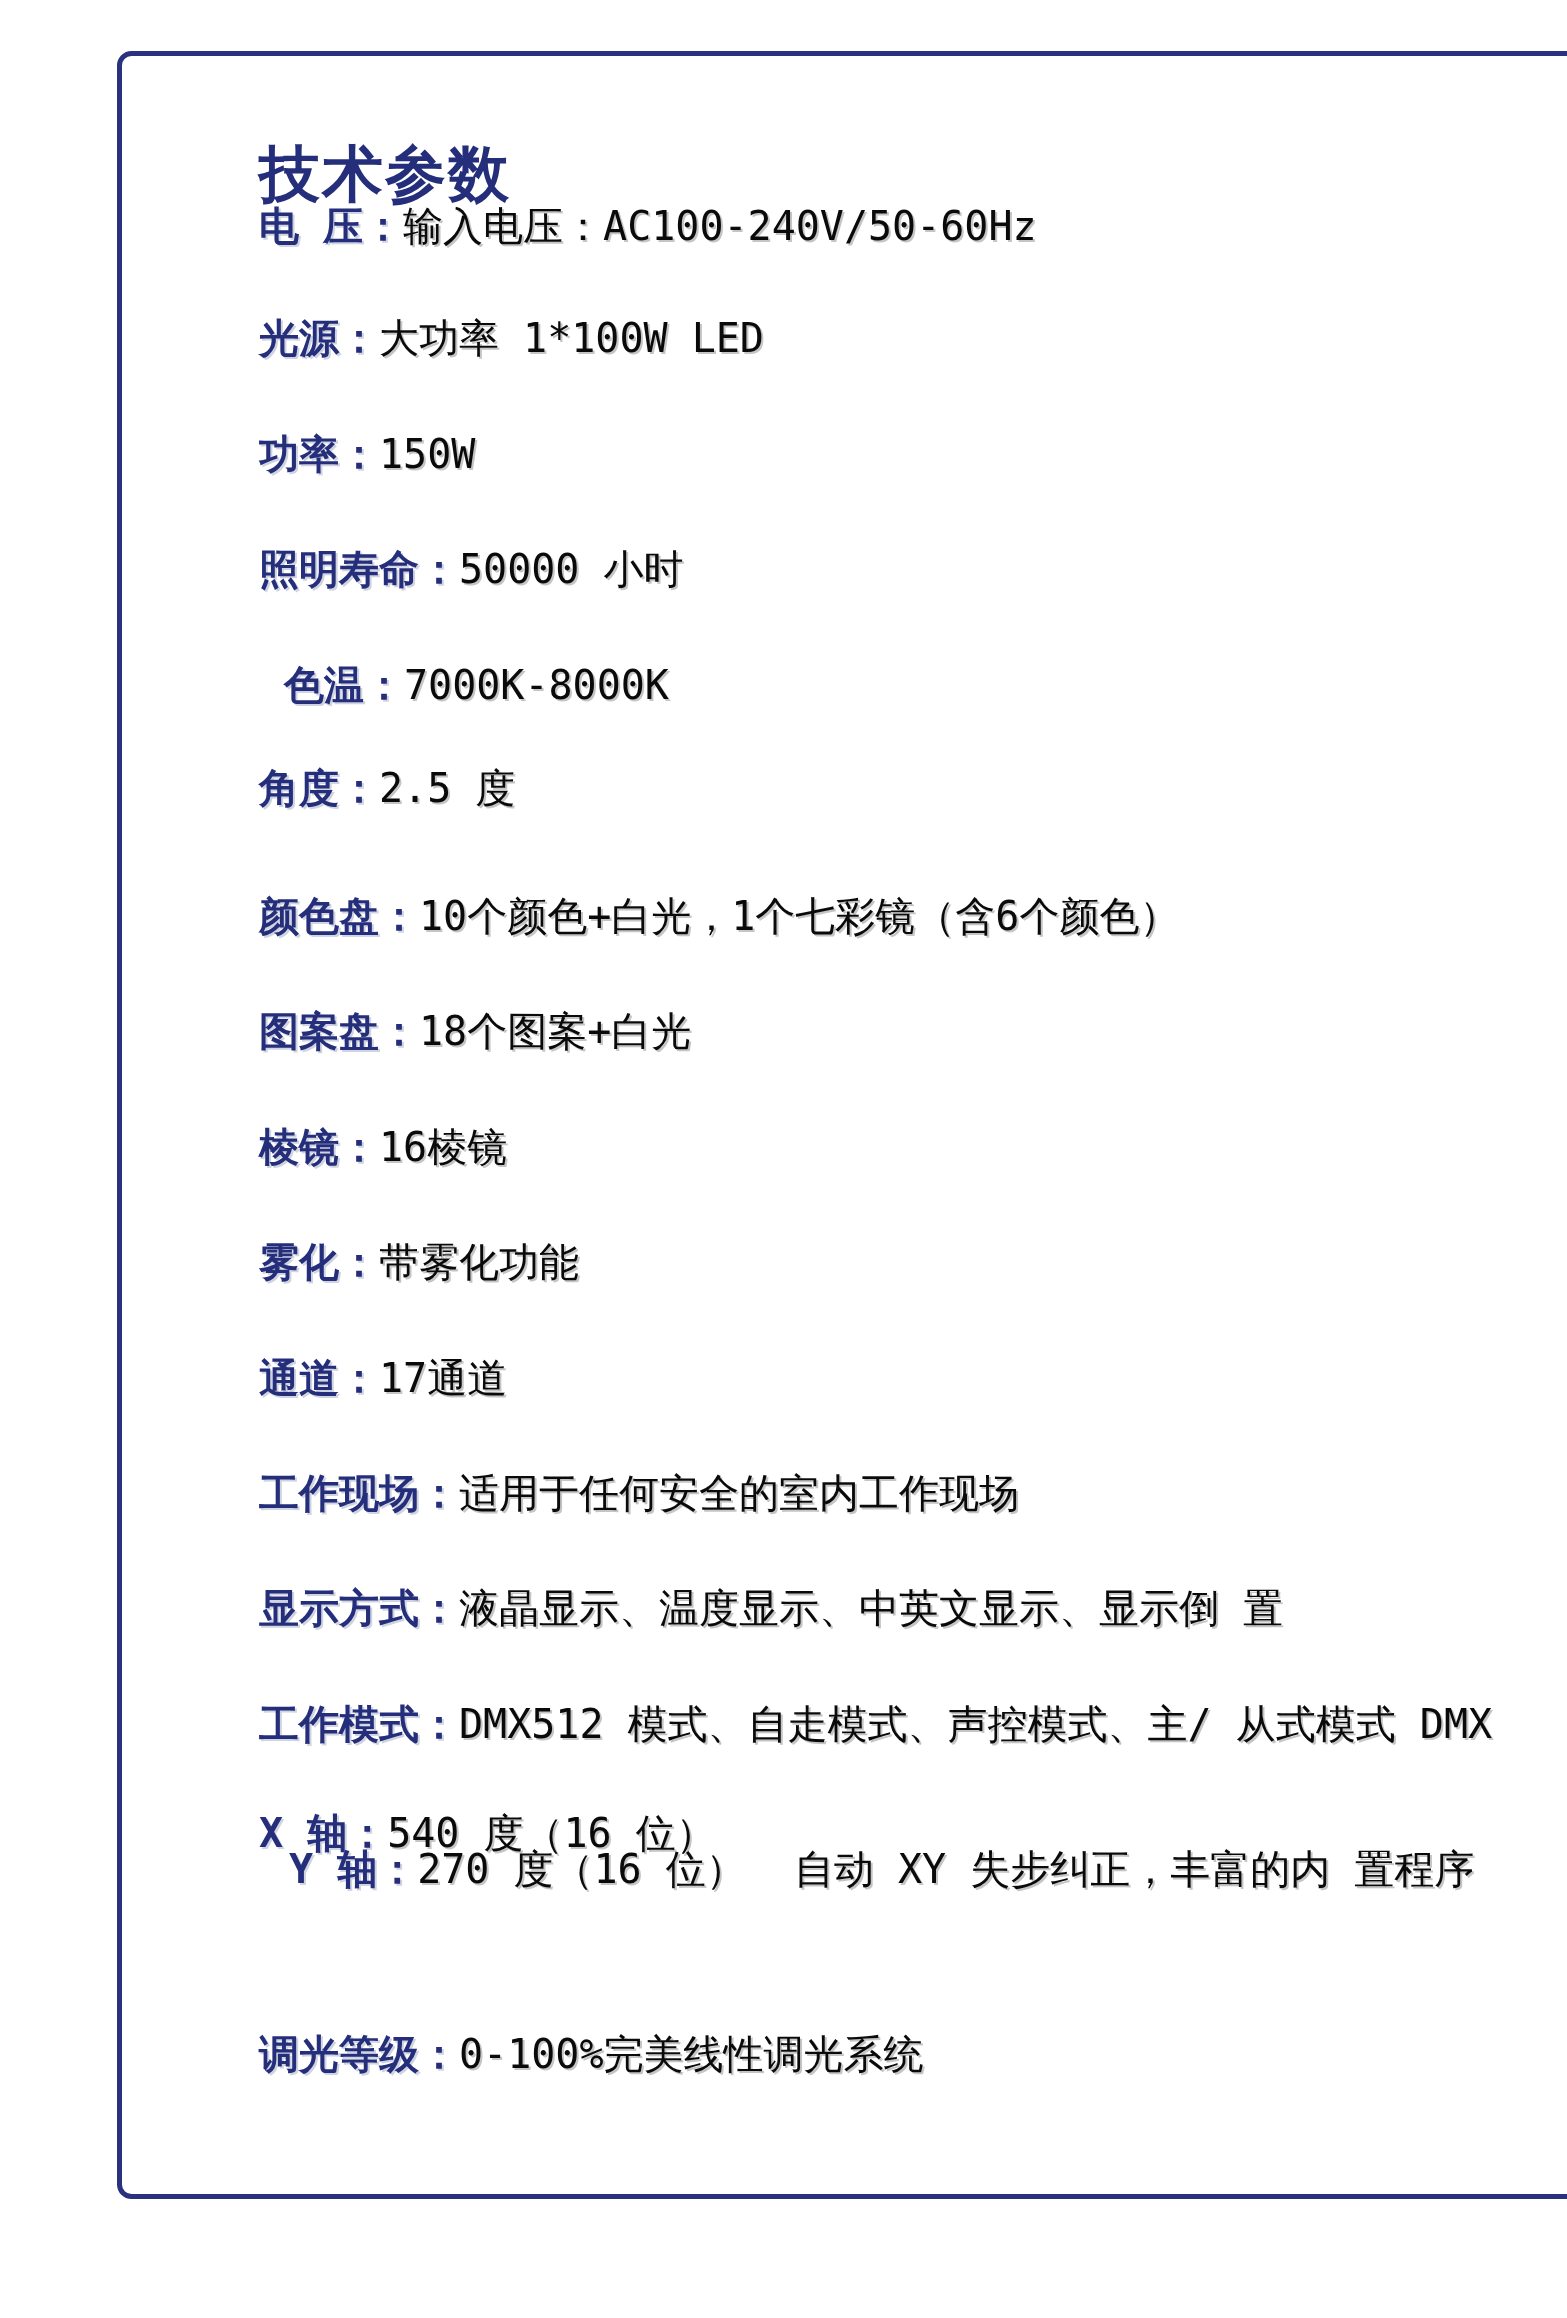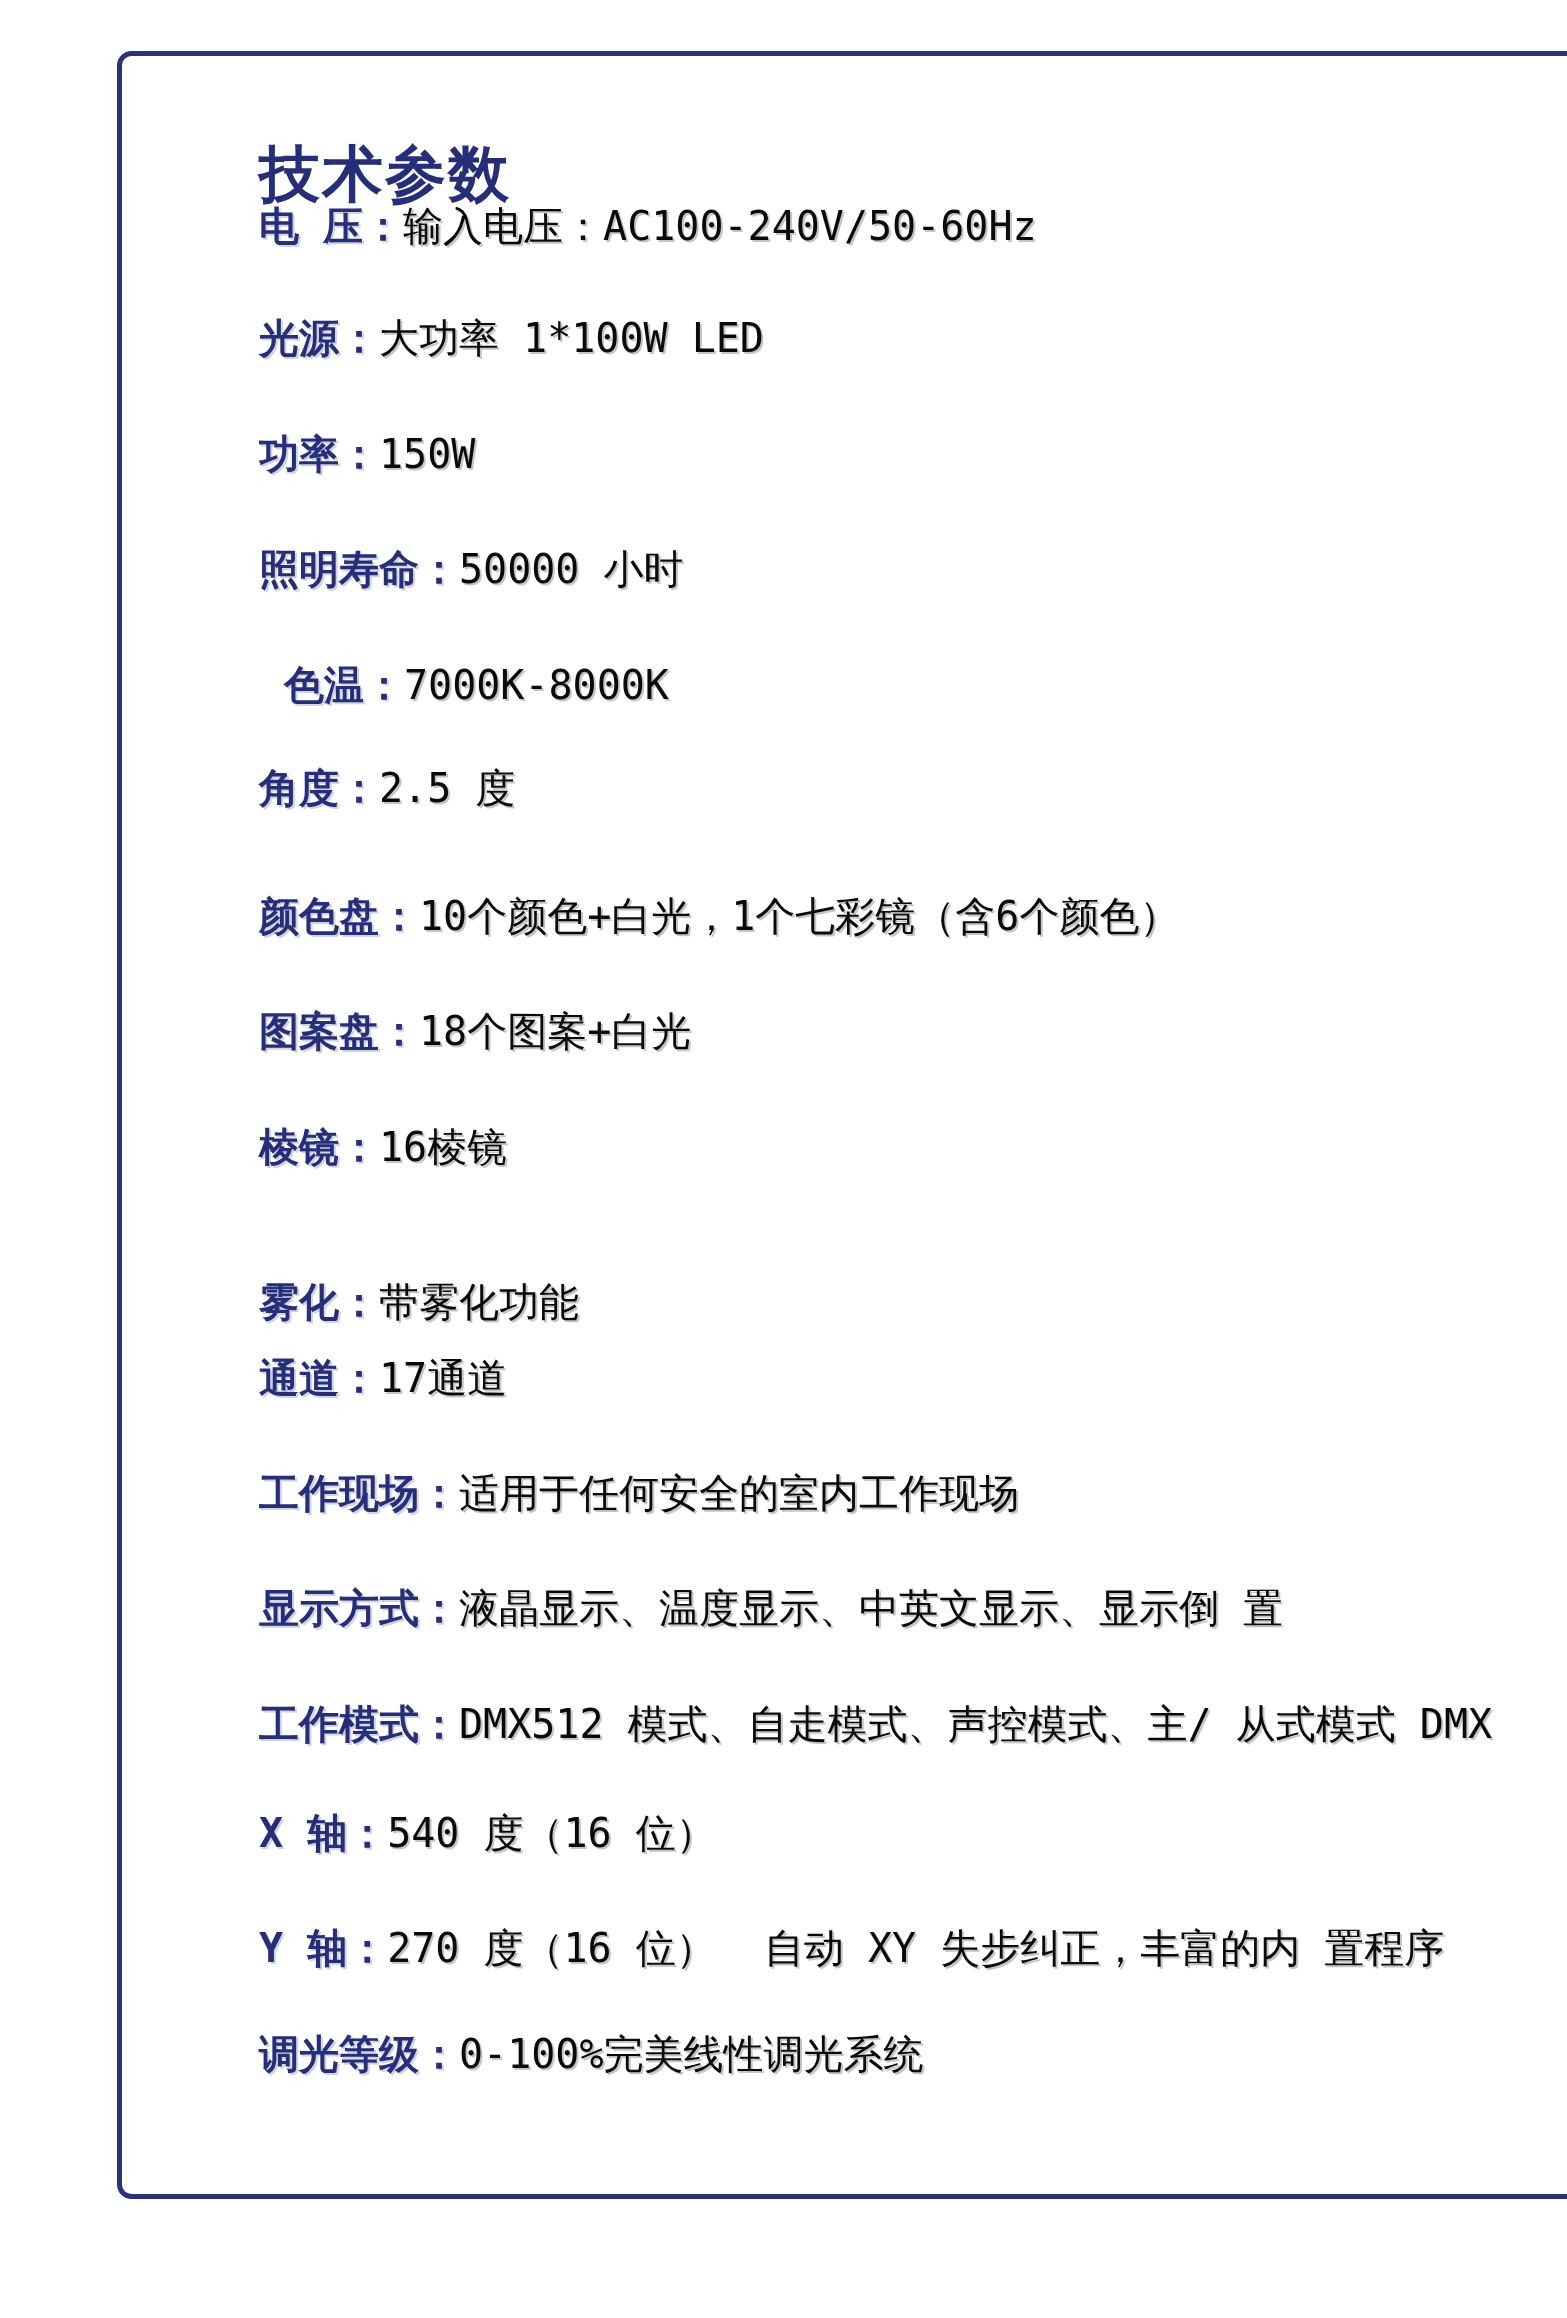--- a/index.html
+++ b/index.html
@@ -65,23 +65,23 @@
   <div id="spec-rows">
       <div class="spec-row" style="top: 145px;"><span class="spec-label">电 压：</span><span class="spec-value">输入电压：AC100-240V/50-60Hz</span></div>
       <div class="spec-row" style="top: 257px;"><span class="spec-label">光源：</span><span class="spec-value">大功率 1*100W LED</span></div>
       <div class="spec-row" style="top: 373px;"><span class="spec-label">功率：</span><span class="spec-value">150W</span></div>
       <div class="spec-row" style="top: 488px; text-align: right;"><span class="spec-label">照明寿命：</span><span class="spec-value">50000 小时</span></div>
       <div class="spec-row" style="top: 604px; margin-left: 25px;"><span class="spec-label">色温：</span><span class="spec-value">7000K-8000K</span></div>
       <div class="spec-row" style="top: 707px; text-align: center;"><span class="spec-label">角度：</span><span class="spec-value">2.5 度</span></div>
       <div class="spec-row" style="top: 835px;"><span class="spec-label">颜色盘：</span><span class="spec-value">10个颜色+白光，1个七彩镜（含6个颜色）</span></div>
       <div class="spec-row" style="top: 950px;"><span class="spec-label">图案盘：</span><span class="spec-value">18个图案+白光</span></div>
       <div class="spec-row" style="top: 1066px;"><span class="spec-label">棱镜：</span><span class="spec-value">16棱镜</span></div>
-      <div class="spec-row" style="top: 1221px;"><span class="spec-label">雾化：</span><span class="spec-value">带雾化功能</span></div>
+      <div class="spec-row" style="top: 1181px;"><span class="spec-label">雾化：</span><span class="spec-value">带雾化功能</span></div>
       <div class="spec-row" style="top: 1297px;"><span class="spec-label">通道：</span><span class="spec-value">17通道</span></div>
       <div class="spec-row" style="top: 1412px;"><span class="spec-label">工作现场：</span><span class="spec-value">适用于任何安全的室内工作现场</span></div>
       <div class="spec-row" style="top: 1527px;"><span class="spec-label">显示方式：</span><span class="spec-value">液晶显示、温度显示、中英文显示、显示倒 置</span></div>
       <div class="spec-row" style="top: 1643px;"><span class="spec-label">工作模式：</span><span class="spec-value">DMX512 模式、自走模式、声控模式、主/ 从式模式 DMX</span></div>
       <div class="spec-row" style="top: 1752px;"><span class="spec-label">X 轴：</span><span class="spec-value">540 度（16 位）</span></div>
-      <div class="spec-row" style="top: 1867px;"><span class="spec-label">Y 轴：</span><span class="spec-value">270 度（16 位）  自动 XY 失步纠正，丰富的内 置程序</span></div>
+      <div class="spec-row" style="top: 1788px; margin-left: 30px;"><span class="spec-label">Y 轴：</span><span class="spec-value">270 度（16 位）  自动 XY 失步纠正，丰富的内 置程序</span></div>
       <div class="spec-row" style="top: 1973px;"><span class="spec-label">调光等级：</span><span class="spec-value">0-100%完美线性调光系统</span></div>
     </div>
 </div>
 
 
 </body></html>

